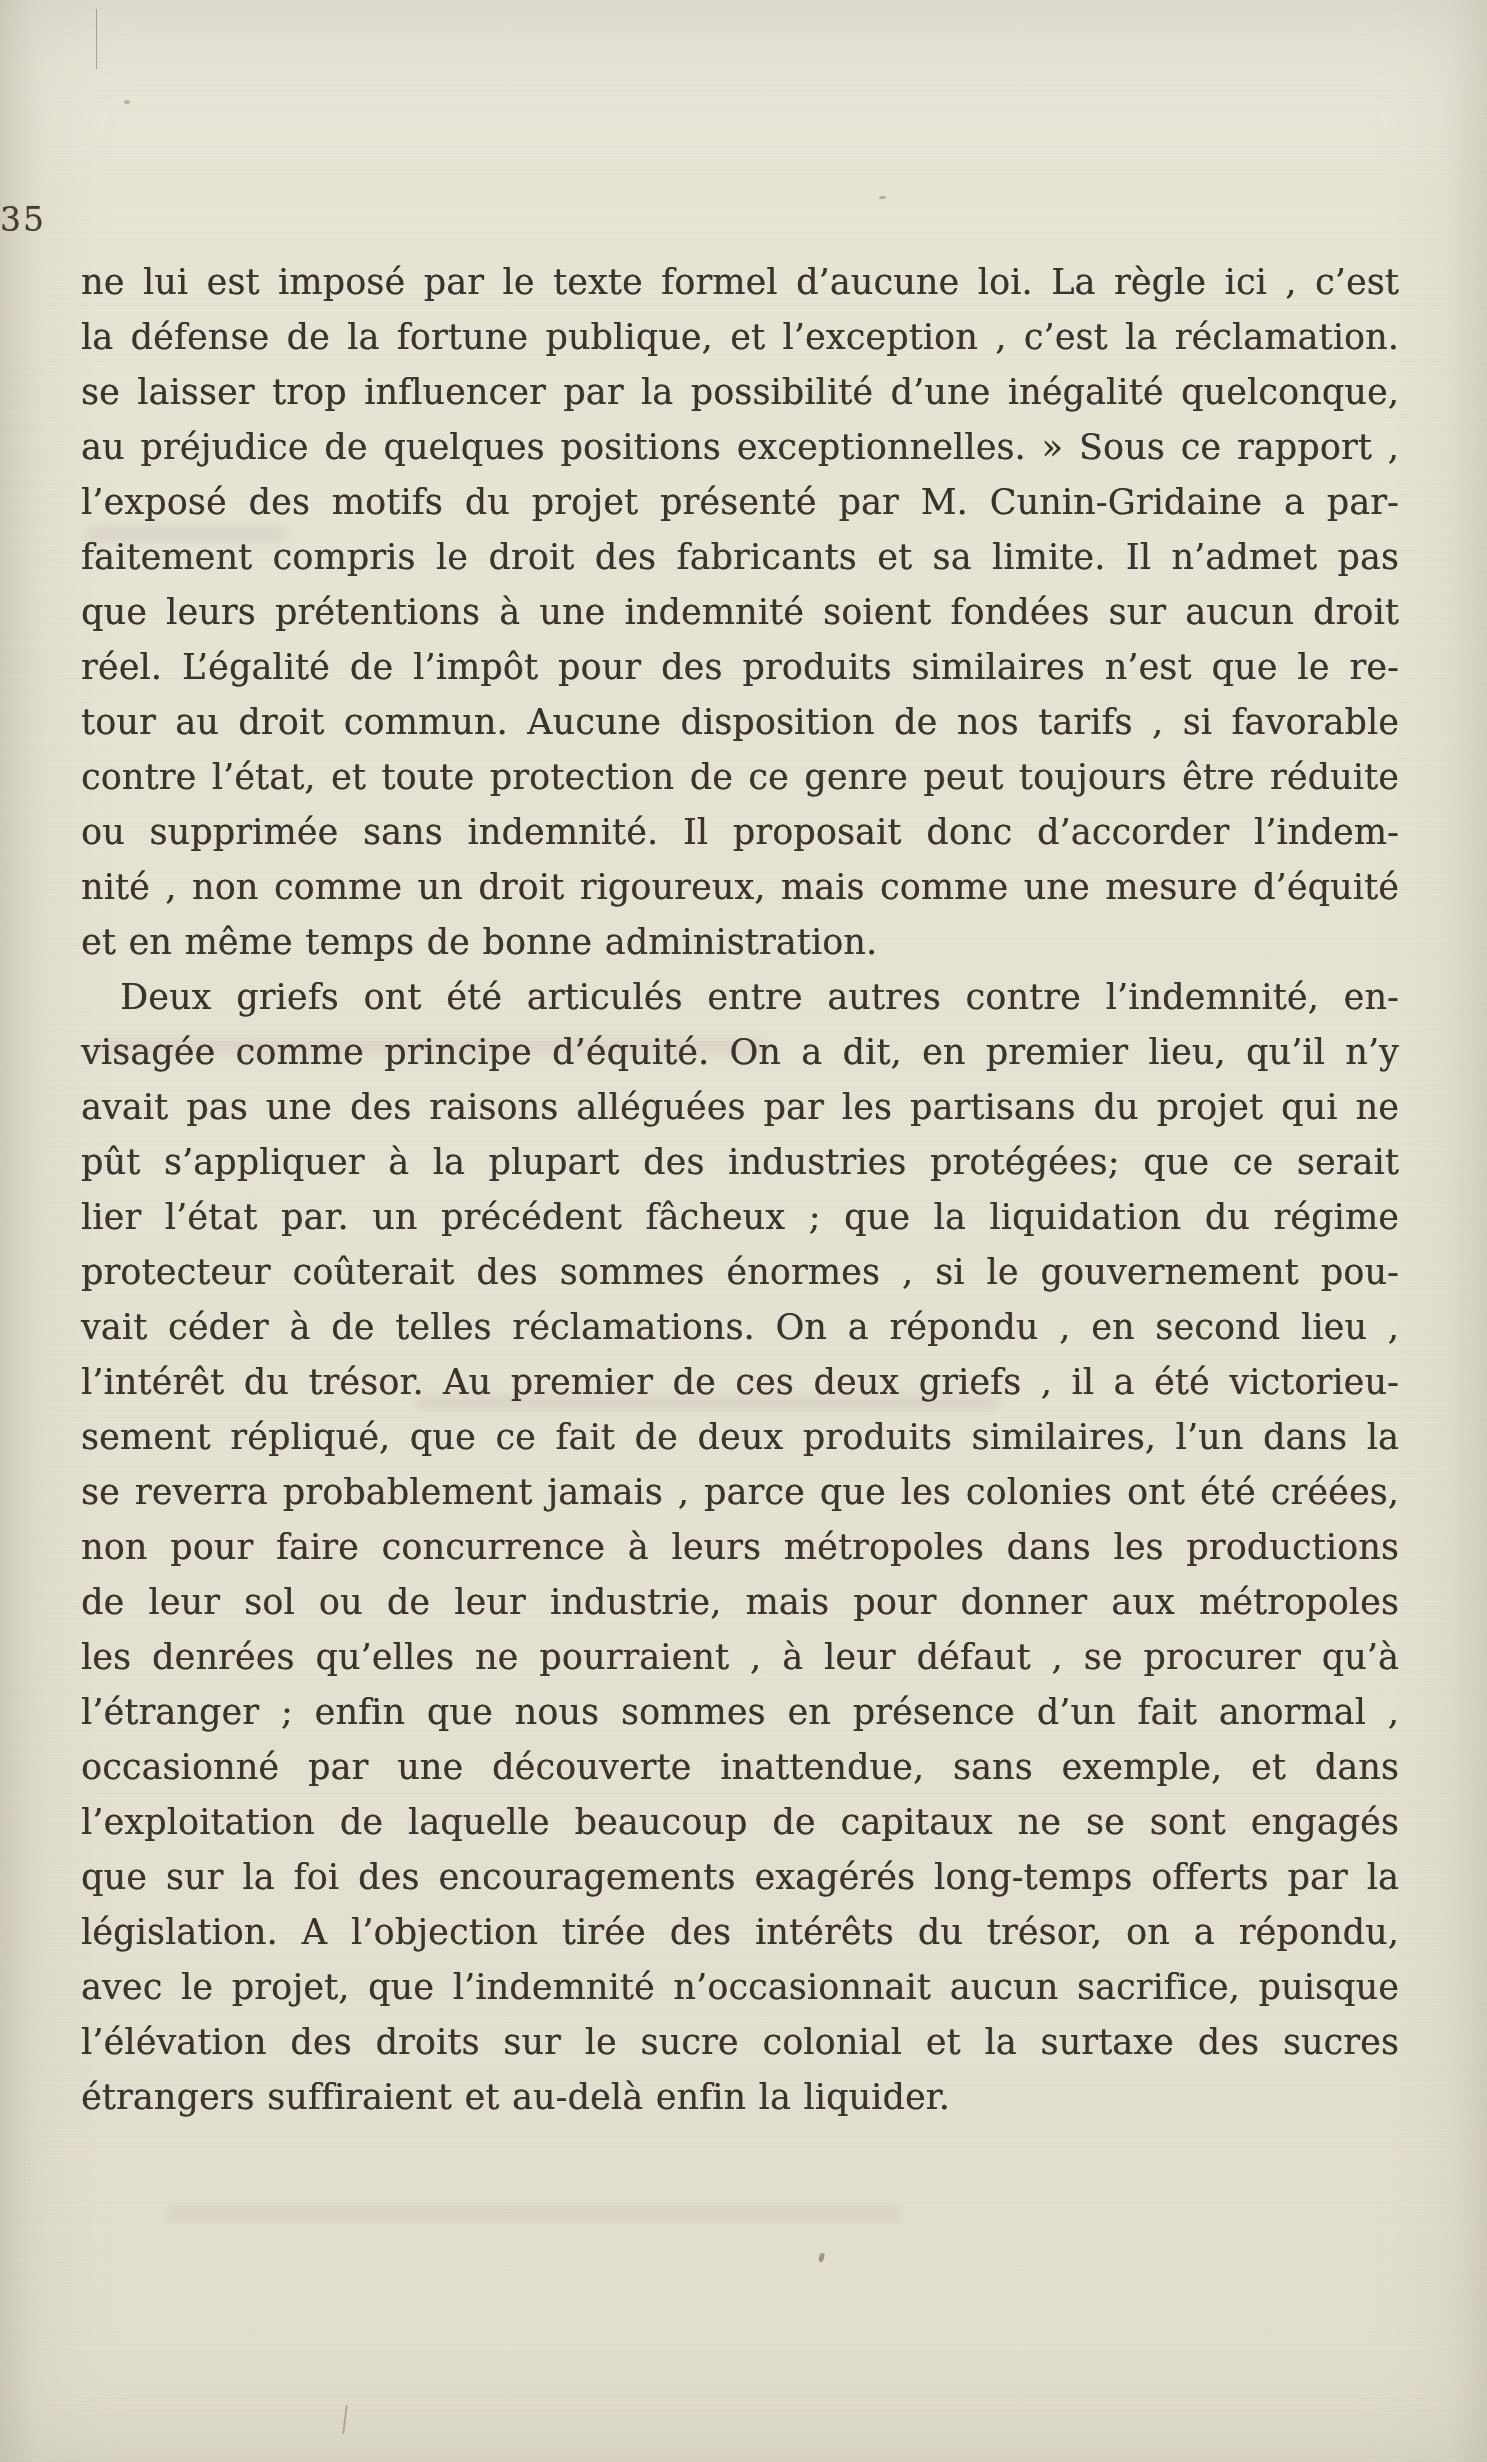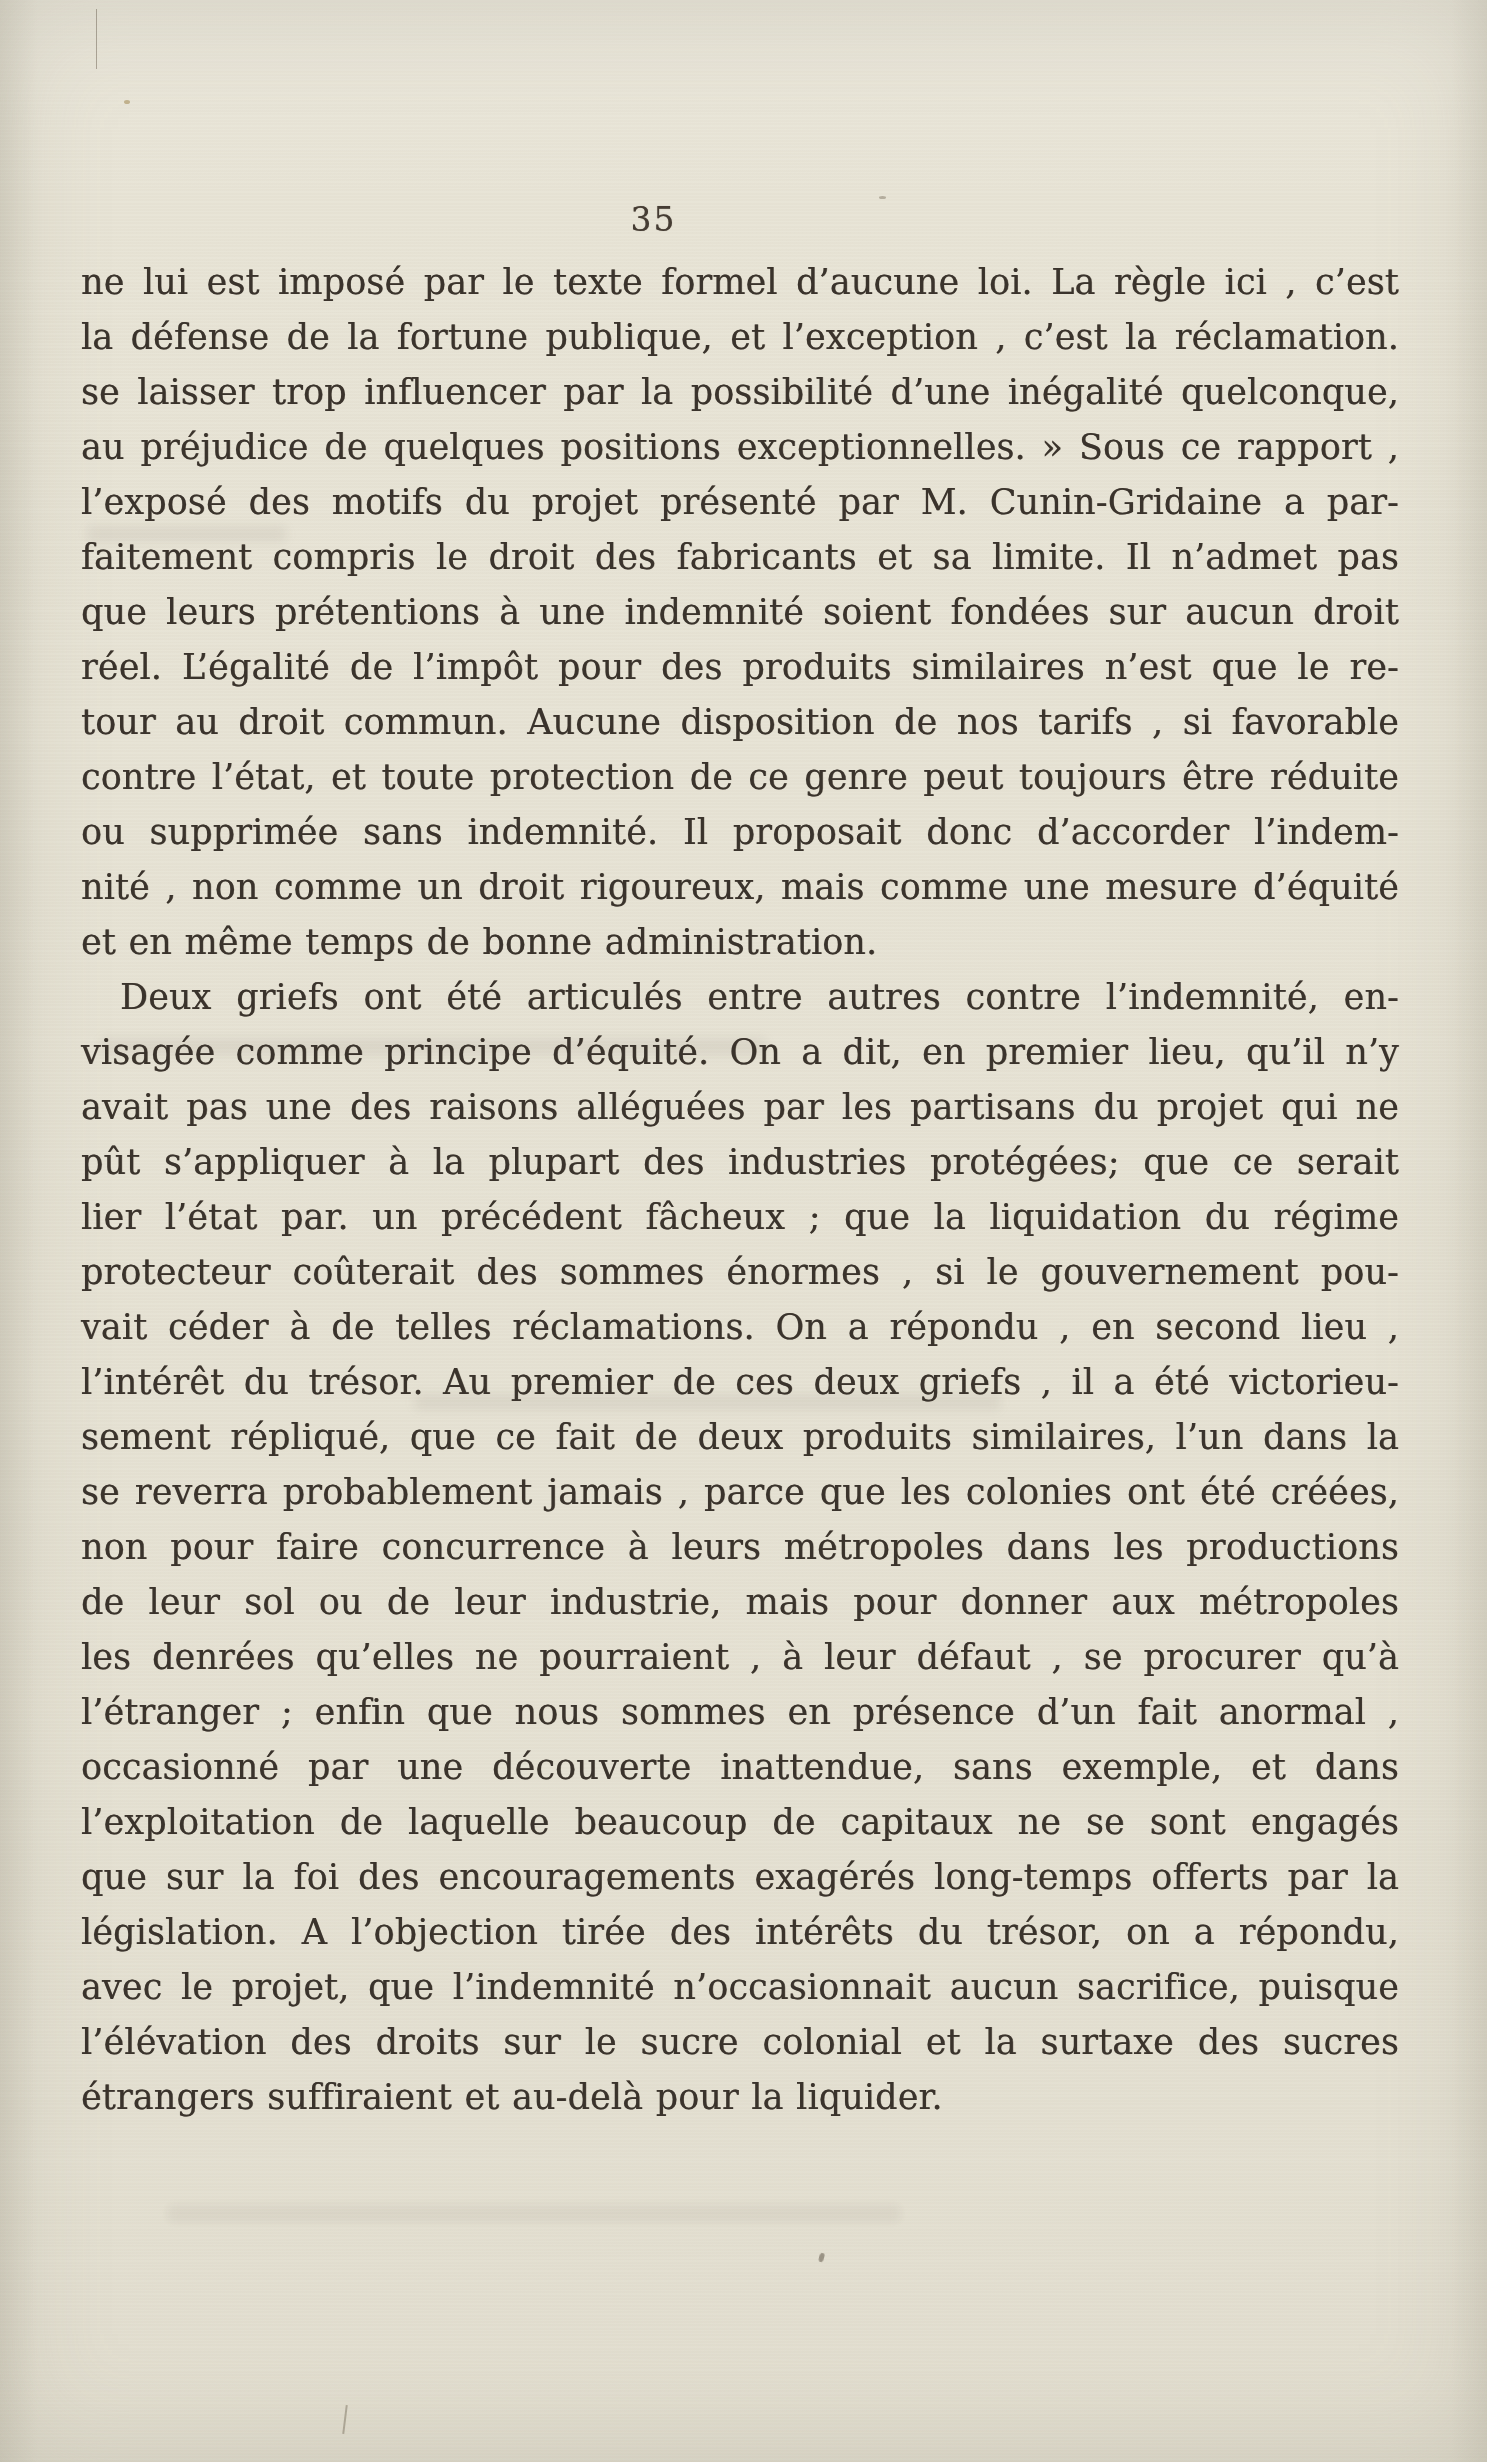--- a/index.html
+++ b/index.html
@@ -11,21 +11,20 @@
       linear-gradient(180deg, rgba(235,232,222,0.5) 0%, rgba(235,232,222,0.0) 8%, rgba(210,205,188,0.12) 70%, rgba(205,200,184,0.22) 100%),
       repeating-linear-gradient(180deg, rgba(255,255,255,0.02) 0 1.3px, rgba(125,115,95,0.022) 1.3px 3.3px),
       #e8e4d6;
     box-shadow: inset 0 0 107px rgba(145,140,122,0.28);
     overflow:hidden;
     font-family:"DejaVu Serif","Liberation Serif",serif;
     color:#3a332c;
   }
   .pageno{
     position:absolute;top:200px;left:0;width:1307px;
-    text-align:center;
     font-size:33px;letter-spacing:2px;
     color:#453c33;
     text-shadow:0 0 0.7px rgba(60,48,38,0.55);
   }
   .body-text{
     position:absolute;left:81px;top:255px;width:1318px;
   }
   .line{
     height:55px;line-height:55px;
     font-size:35px;
@@ -100,17 +99,17 @@
     <div class="line">non pour faire concurrence à leurs métropoles dans les productions</div>
     <div class="line">de leur sol ou de leur industrie, mais pour donner aux métropoles</div>
     <div class="line">les denrées qu’elles ne pourraient , à leur défaut , se procurer qu’à</div>
     <div class="line">l’étranger ; enfin que nous sommes en présence d’un fait anormal ,</div>
     <div class="line">occasionné par une découverte inattendue, sans exemple, et dans</div>
     <div class="line">l’exploitation de laquelle beaucoup de capitaux ne se sont engagés</div>
     <div class="line">que sur la foi des encouragements exagérés long-temps offerts par la</div>
     <div class="line">législation. A l’objection tirée des intérêts du trésor, on a répondu,</div>
     <div class="line">avec le projet, que l’indemnité n’occasionnait aucun sacrifice, puisque</div>
     <div class="line">l’élévation des droits sur le sucre colonial et la surtaxe des sucres</div>
-    <div class="line p-end">étrangers suffiraient et au-delà pour la liquider.</div>
+    <div class="line p-end">étrangers suffiraient et au-delà enfin la liquider.</div>
   </div>
 
 </div>
 
 
 </body></html>

